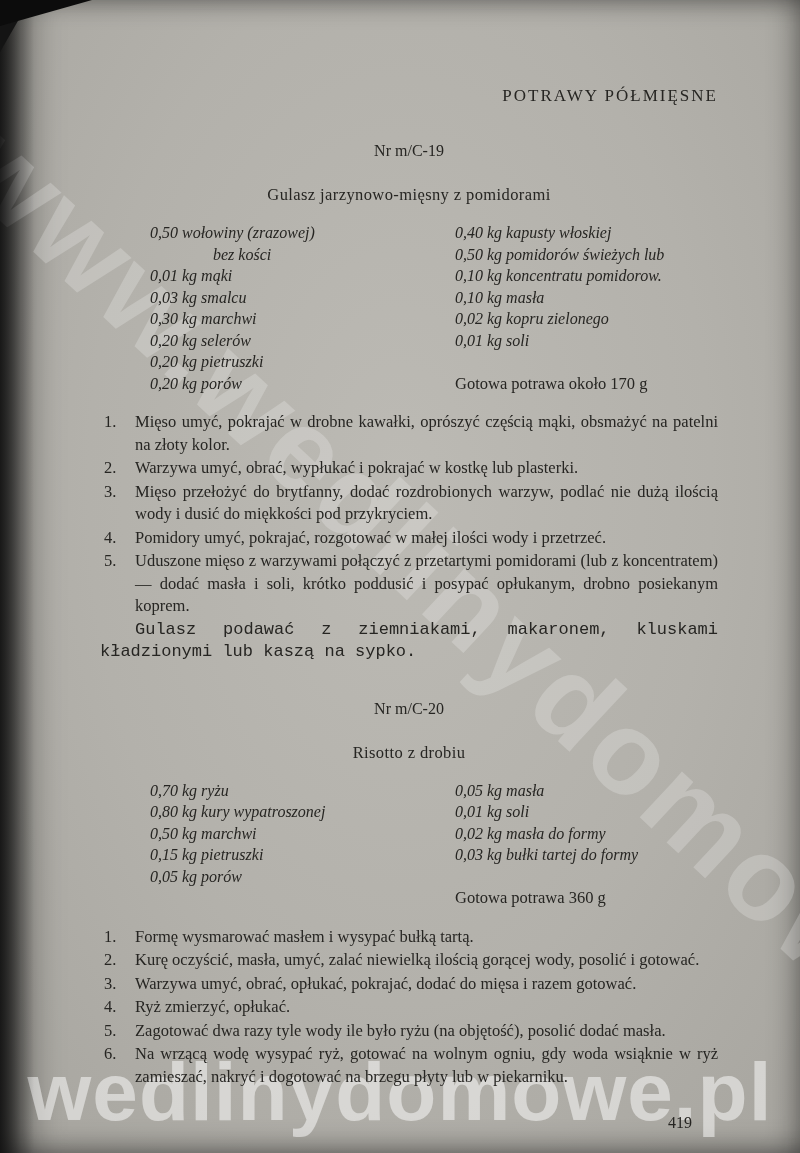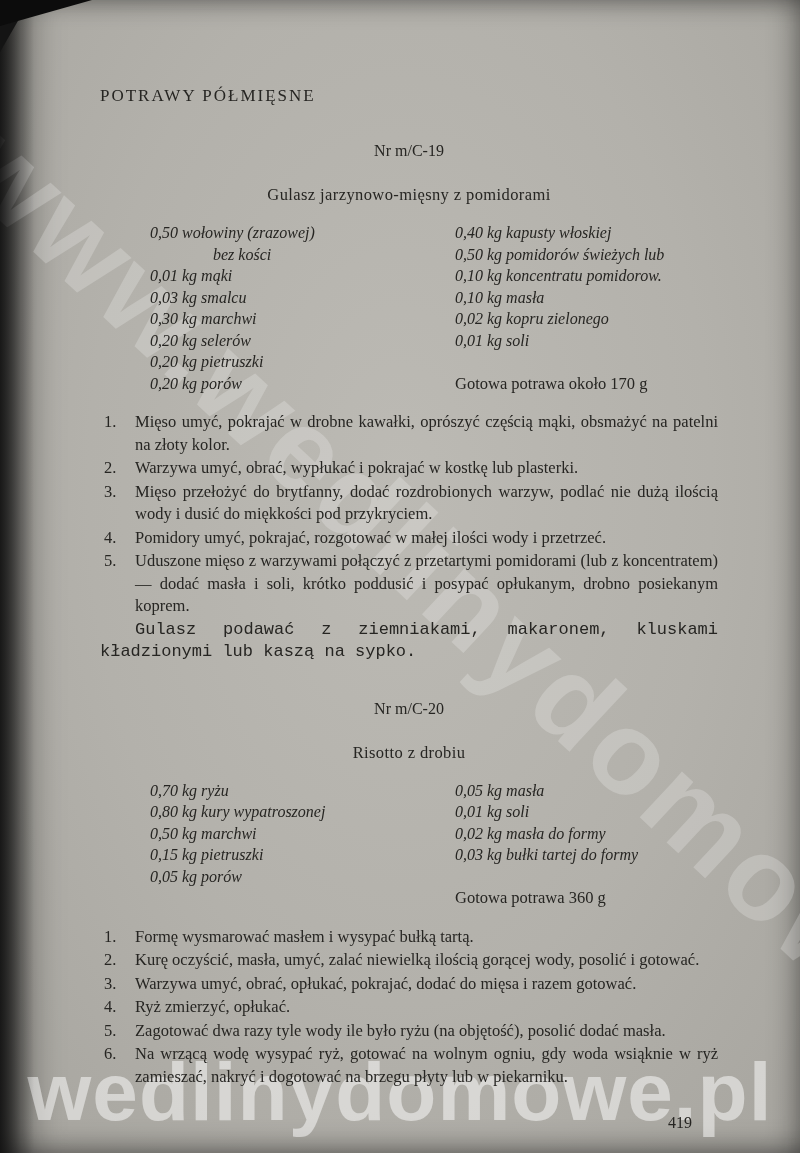--- a/index.html
+++ b/index.html
@@ -64,21 +64,21 @@
     white-space:nowrap;
     pointer-events:none;
   }
   
   .content{
     position:relative;
     padding:86px 82px 0 100px;
     z-index:2;
   }
   .doc-header{
-    text-align:left;
+    text-align:right;
     font-size:17px;
     letter-spacing:2px;
     font-weight:normal;
     margin:0;
   }
   .recipe-number{
     text-align:center;
     font-size:16px;
     margin-top:36px;
   }

